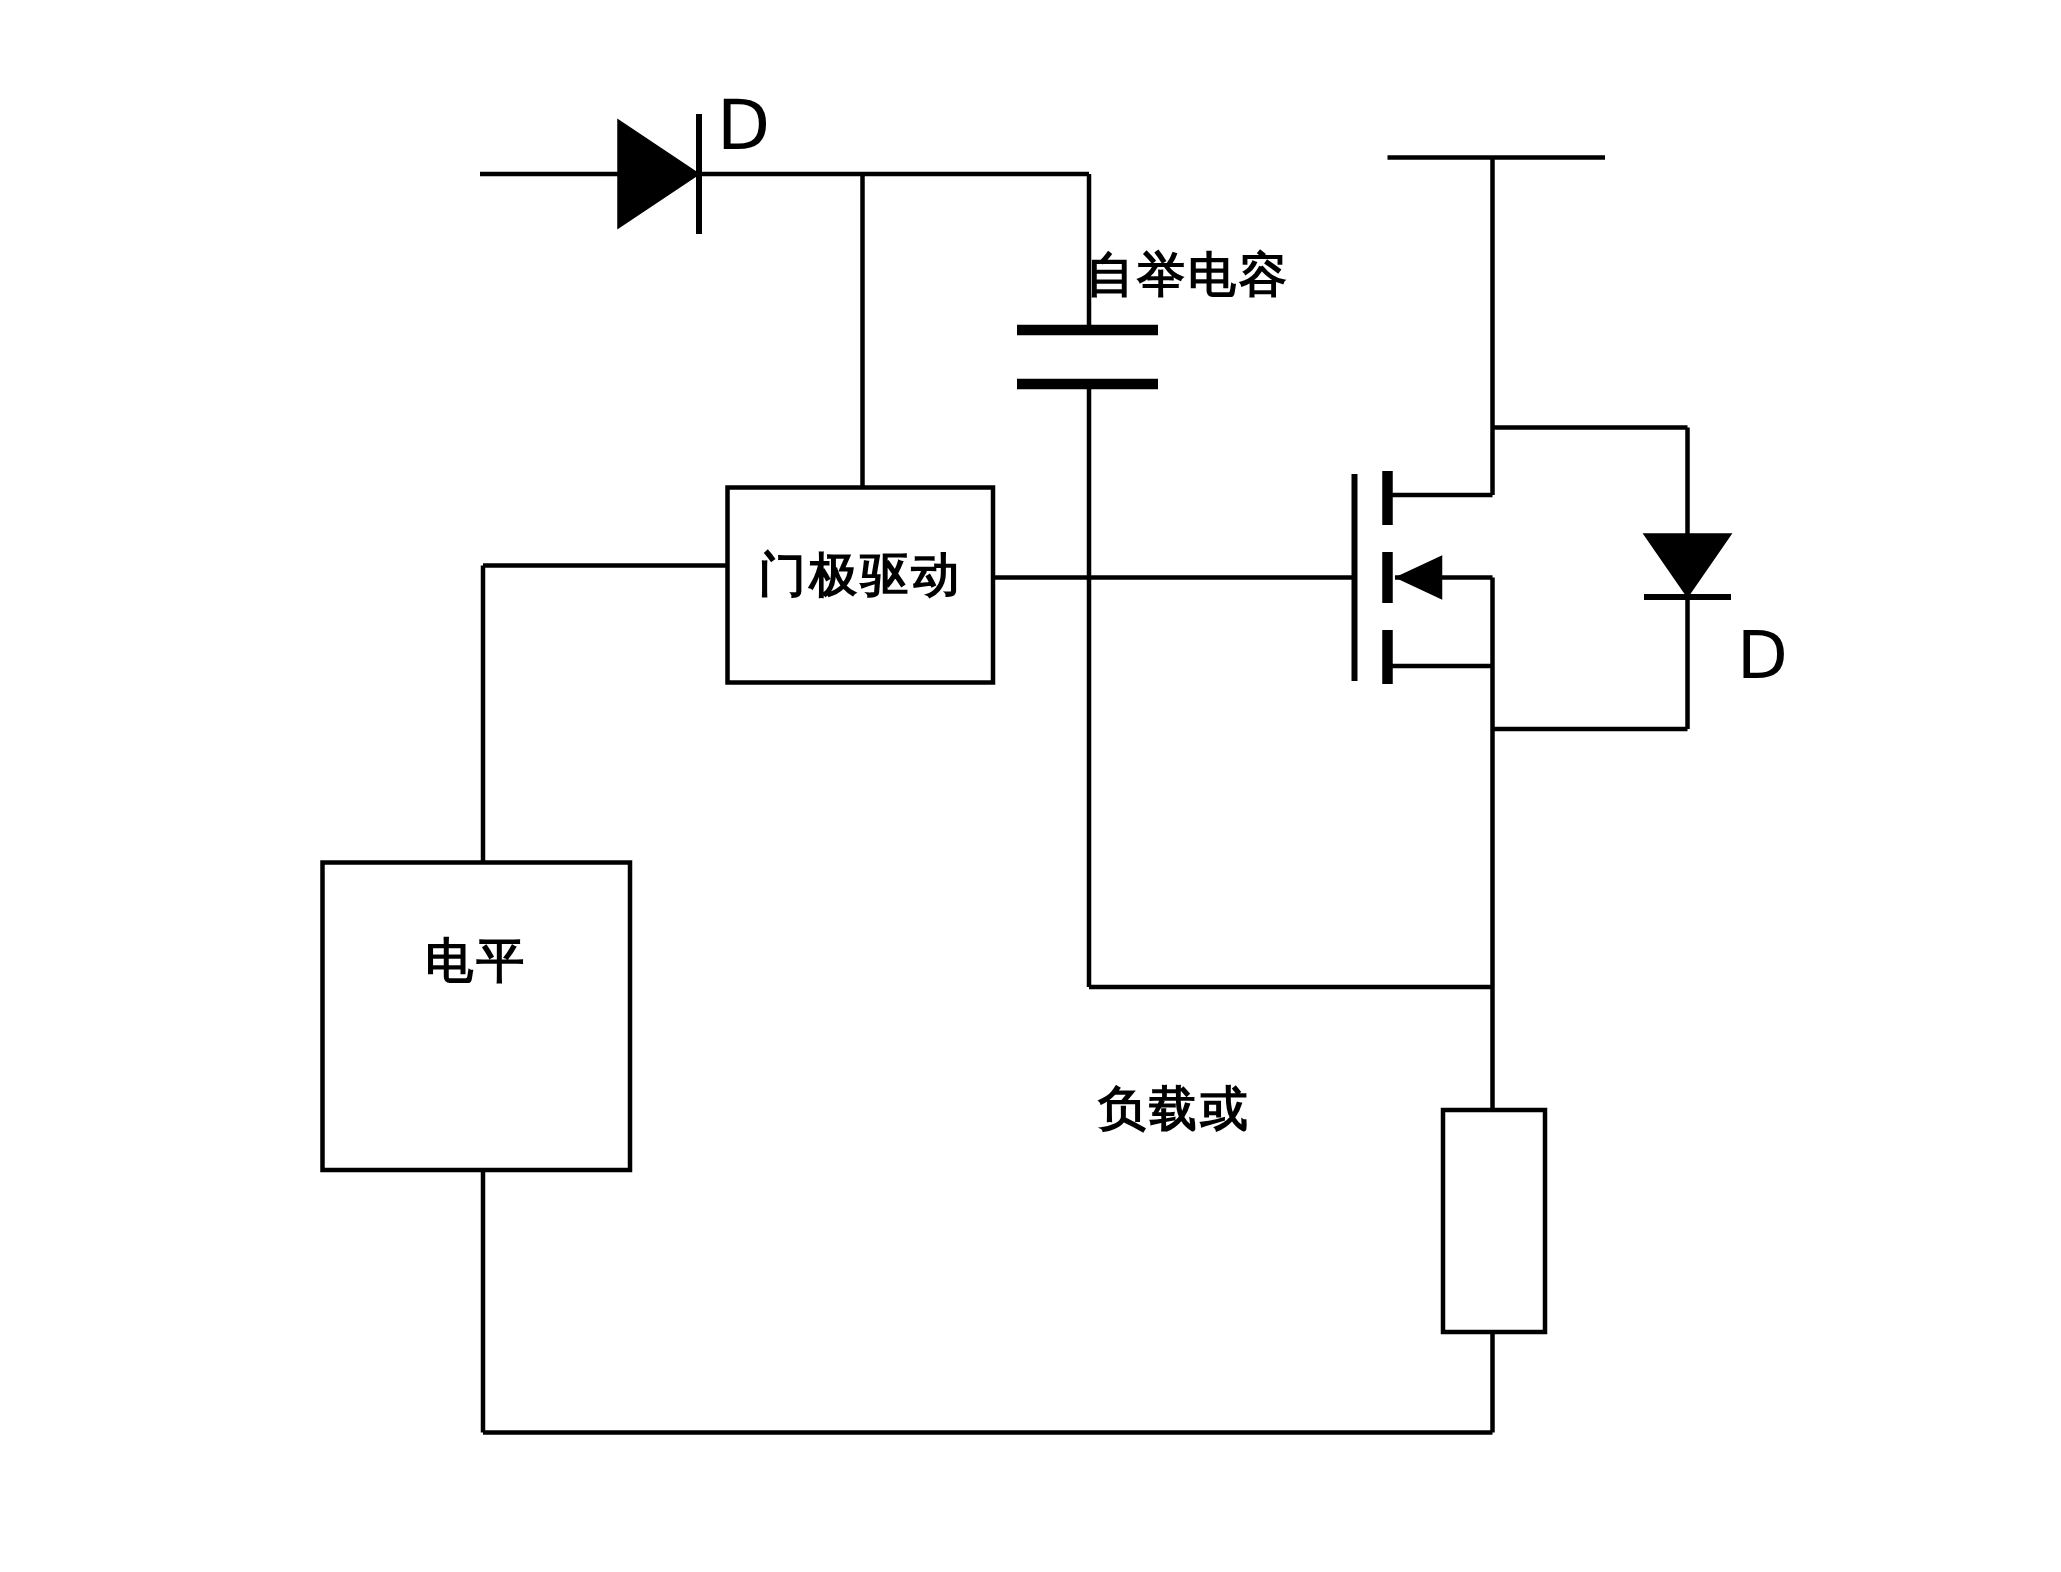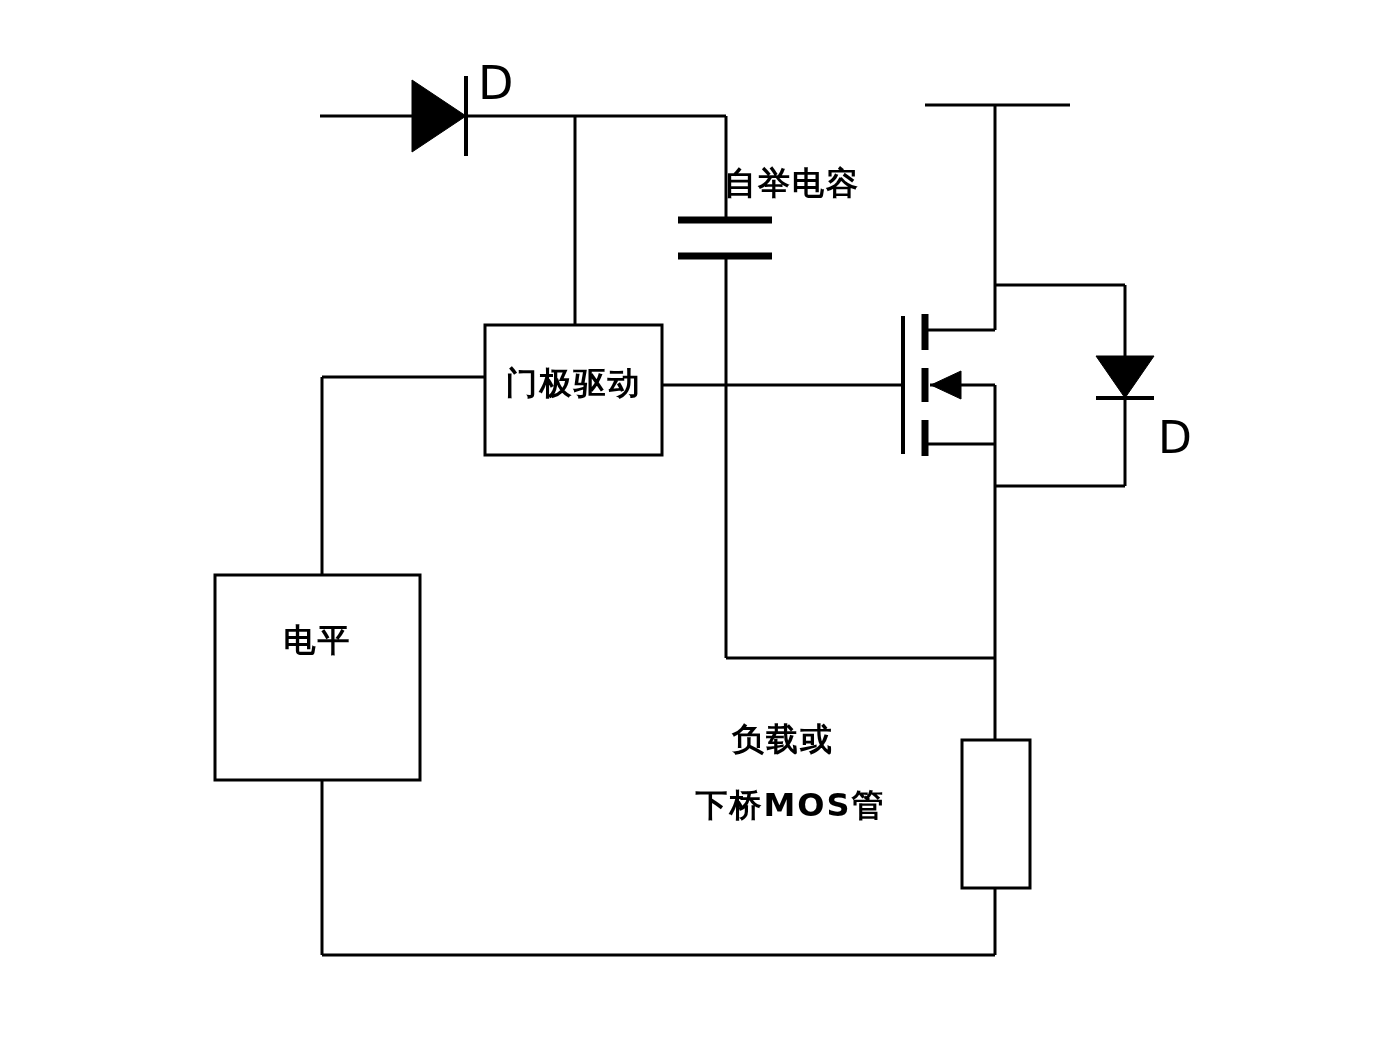--- a/index.html
+++ b/index.html
@@ -103,16 +103,15 @@
   <div class="lbl lbl-cjk" style="left:724px; top:162px;">自举电容</div>
 
   <div class="lbl lbl-cjk center" style="left:485px; top:362px; width:177px;">门极驱动</div>
 
   <div class="lbl lbl-cjk center" style="left:215px; top:598px; width:205px;">
     <div class="lvl-line">电平</div>
   </div>
 
   <div class="lbl lbl-cjk center" style="left:663px; top:706px; width:240px;margin-top:12px;">负载或</div>
 
-  <div class="lbl lbl-cjk center" style="left:668px; top:784px; width:245px;">下桥MOS管</div>
 
   <div class="lbl lbl-d" style="left:1158px; top:412px; font-size:44px;">D</div>
 </div>
 
 </body></html>

